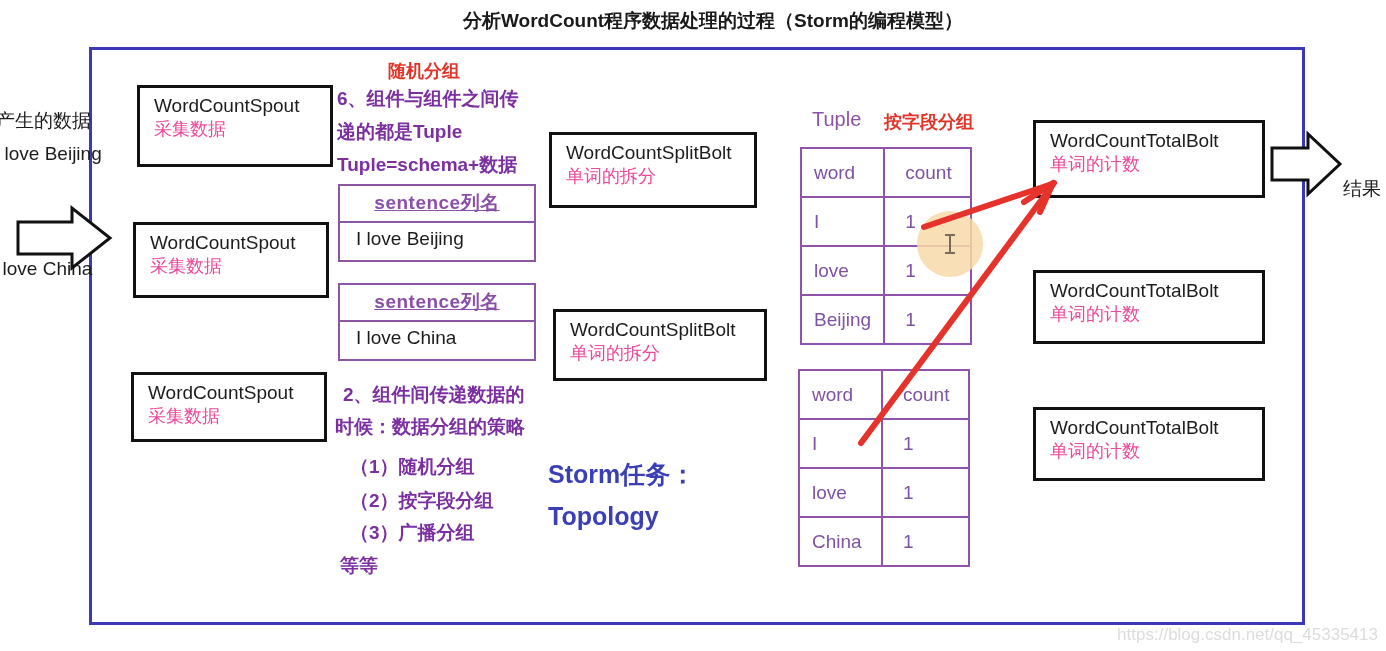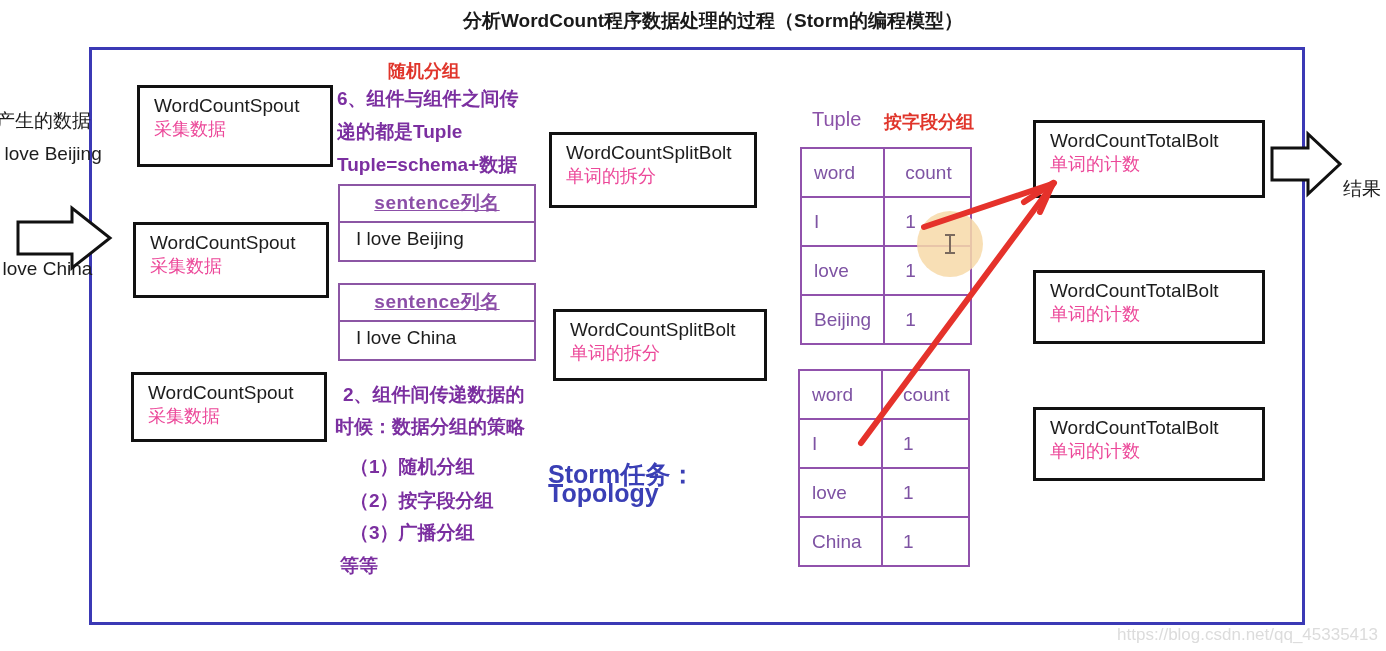--- a/index.html
+++ b/index.html
@@ -234,21 +234,21 @@
     <div class="l1">WordCountSplitBolt</div>
     <div class="l2">单词的拆分</div>
   </div>
 
   <div class="abs blackbox" style="left:553px; top:309px; width:214px; height:72px;">
     <div class="l1">WordCountSplitBolt</div>
     <div class="l2">单词的拆分</div>
   </div>
 
   <div class="abs bluebig" style="left:548px; top:455px;">Storm任务：</div>
-  <div class="abs bluebig" style="left:548px; top:474px;">Topology</div>
+  <div class="abs bluebig" style="left:548px; top:497px;">Topology</div>
 
   <div class="abs tuplelabel" style="left:812px; top:108px;">Tuple</div>
   <div class="abs redlabel" style="left:884px; top:110px;">按字段分组</div>
 
   <table class="abs tupletable" style="left:800px; top:147px; width:172px;">
     <tbody>
         <tr>
       <td class="hd" style="width:84px;">word</td>
       <td class="hd c2" style="width:88px;">count</td>
     </tr>

